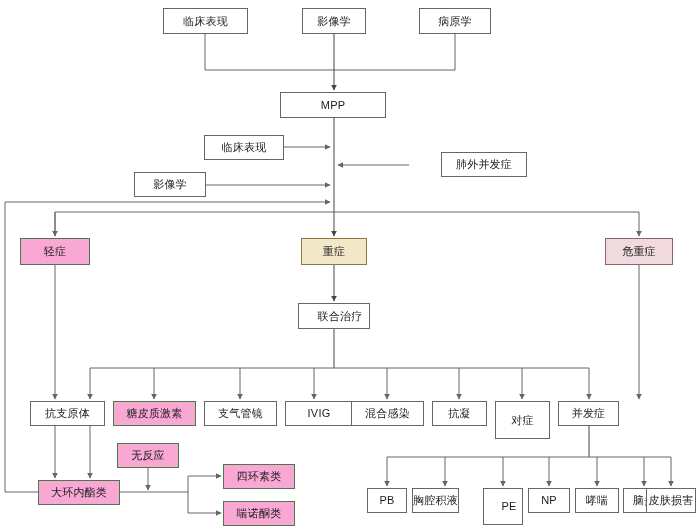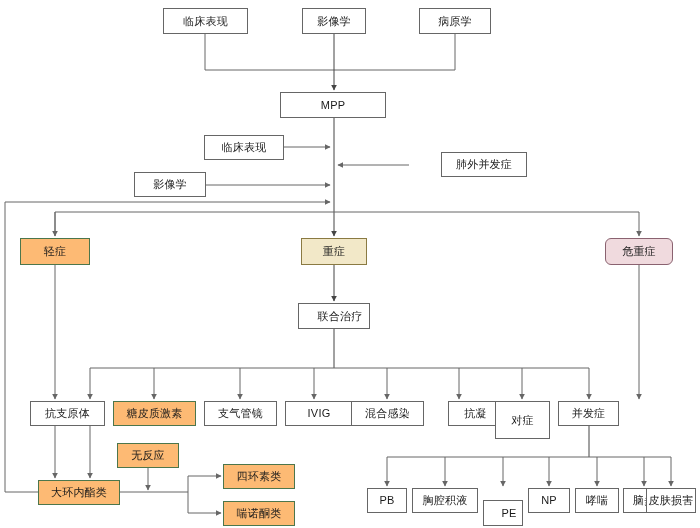--- a/index.html
+++ b/index.html
@@ -33,23 +33,23 @@
     background: #ffffff;
     display: flex;
     align-items: center;
     justify-content: center;
     font-size: 11px;
     line-height: 1;
     color: #1a1a1a;
     letter-spacing: 0.2px;
     white-space: nowrap;
   }
-  .node.green  { background: #fdba74; border-color: #4c764c; }
+  .node.green  { background: #f9a8d4; border-color: #4c764c; }
   .node.yellow { background: #f2e8c8; border-color: #8a7a42; text-align: right; }
-  .node.pink   { background: #f0dade; border-color: #8a6270; border-radius: 6px; }
+  .node.pink   { background: #f0dade; border-color: #8a6270; }
   .node.plain  { background: #ffffff; border-color: #666666; }
 </style>
 </head>
 <body>
 
 <div id="canvas">
 
   <svg id="wires" viewBox="0 0 700 528" width="700" height="528" xmlns="http://www.w3.org/2000/svg">
     <defs>
       <marker id="arrow" viewBox="0 0 10 10" refX="9" refY="5" markerWidth="6" markerHeight="6" orient="auto-start-reverse">
@@ -132,30 +132,30 @@
   <div class="node yellow" style="left:301px; top:238px; width:66px;  height:27px;">重症</div>
   <div class="node pink" style="left:605px; top:238px; width:68px;  height:27px;">危重症</div>
 
   <div class="node plain" style="left:298px; top:303px; width:72px;  height:26px;padding-left:12px;">联合治疗</div>
 
   <div class="node plain" style="left:30px;  top:401px; width:75px;  height:25px;">抗支原体</div>
   <div class="node green" style="left:113px; top:401px; width:83px;  height:25px;">糖皮质激素</div>
   <div class="node plain" style="left:204px; top:401px; width:73px;  height:25px;">支气管镜</div>
   <div class="node plain" style="left:285px; top:401px; width:68px;  height:25px;">IVIG</div>
   <div class="node plain" style="left:351px; top:401px; width:73px;  height:25px;">混合感染</div>
-  <div class="node plain" style="left:432px; top:401px; width:55px;  height:25px;margin-left:16px;">抗凝</div>
+  <div class="node plain" style="left:432px; top:401px; width:55px;  height:25px;">抗凝</div>
   <div class="node plain" style="left:495px; top:401px; width:55px;  height:38px;">对症</div>
   <div class="node plain" style="left:558px; top:401px; width:61px;  height:25px;">并发症</div>
 
   <div class="node green" style="left:117px; top:443px; width:62px;  height:25px;">无反应</div>
   <div class="node green" style="left:38px;  top:480px; width:82px;  height:25px;">大环内酯类</div>
   <div class="node green" style="left:223px; top:464px; width:72px;  height:25px;">四环素类</div>
   <div class="node green" style="left:223px; top:501px; width:72px;  height:25px;">喘诺酮类</div>
 
   <div class="node plain" style="left:367px; top:488px; width:40px;  height:25px;">PB</div>
-  <div class="node plain" style="left:412px; top:488px; width:66px;  height:25px;">胸腔积液</div>
-  <div class="node plain" style="left:483px; top:500px; width:40px;  height:26px;padding-left:12px;">PE</div>
+  <div class="node plain" style="left:412px; top:488px; width:47px;  height:25px;">胸腔积液</div>
+  <div class="node plain" style="left:483px; top:488px; width:40px;  height:37px;padding-left:12px;">PE</div>
   <div class="node plain" style="left:528px; top:488px; width:42px;  height:25px;">NP</div>
   <div class="node plain" style="left:575px; top:488px; width:44px;  height:25px;">哮喘</div>
   <div class="node plain" style="left:623px; top:488px; width:42px;  height:25px;">脑炎</div>
   <div class="node plain" style="left:646px; top:488px; width:50px;  height:25px;">皮肤损害</div>
 
 </div>
 
 </body></html>

